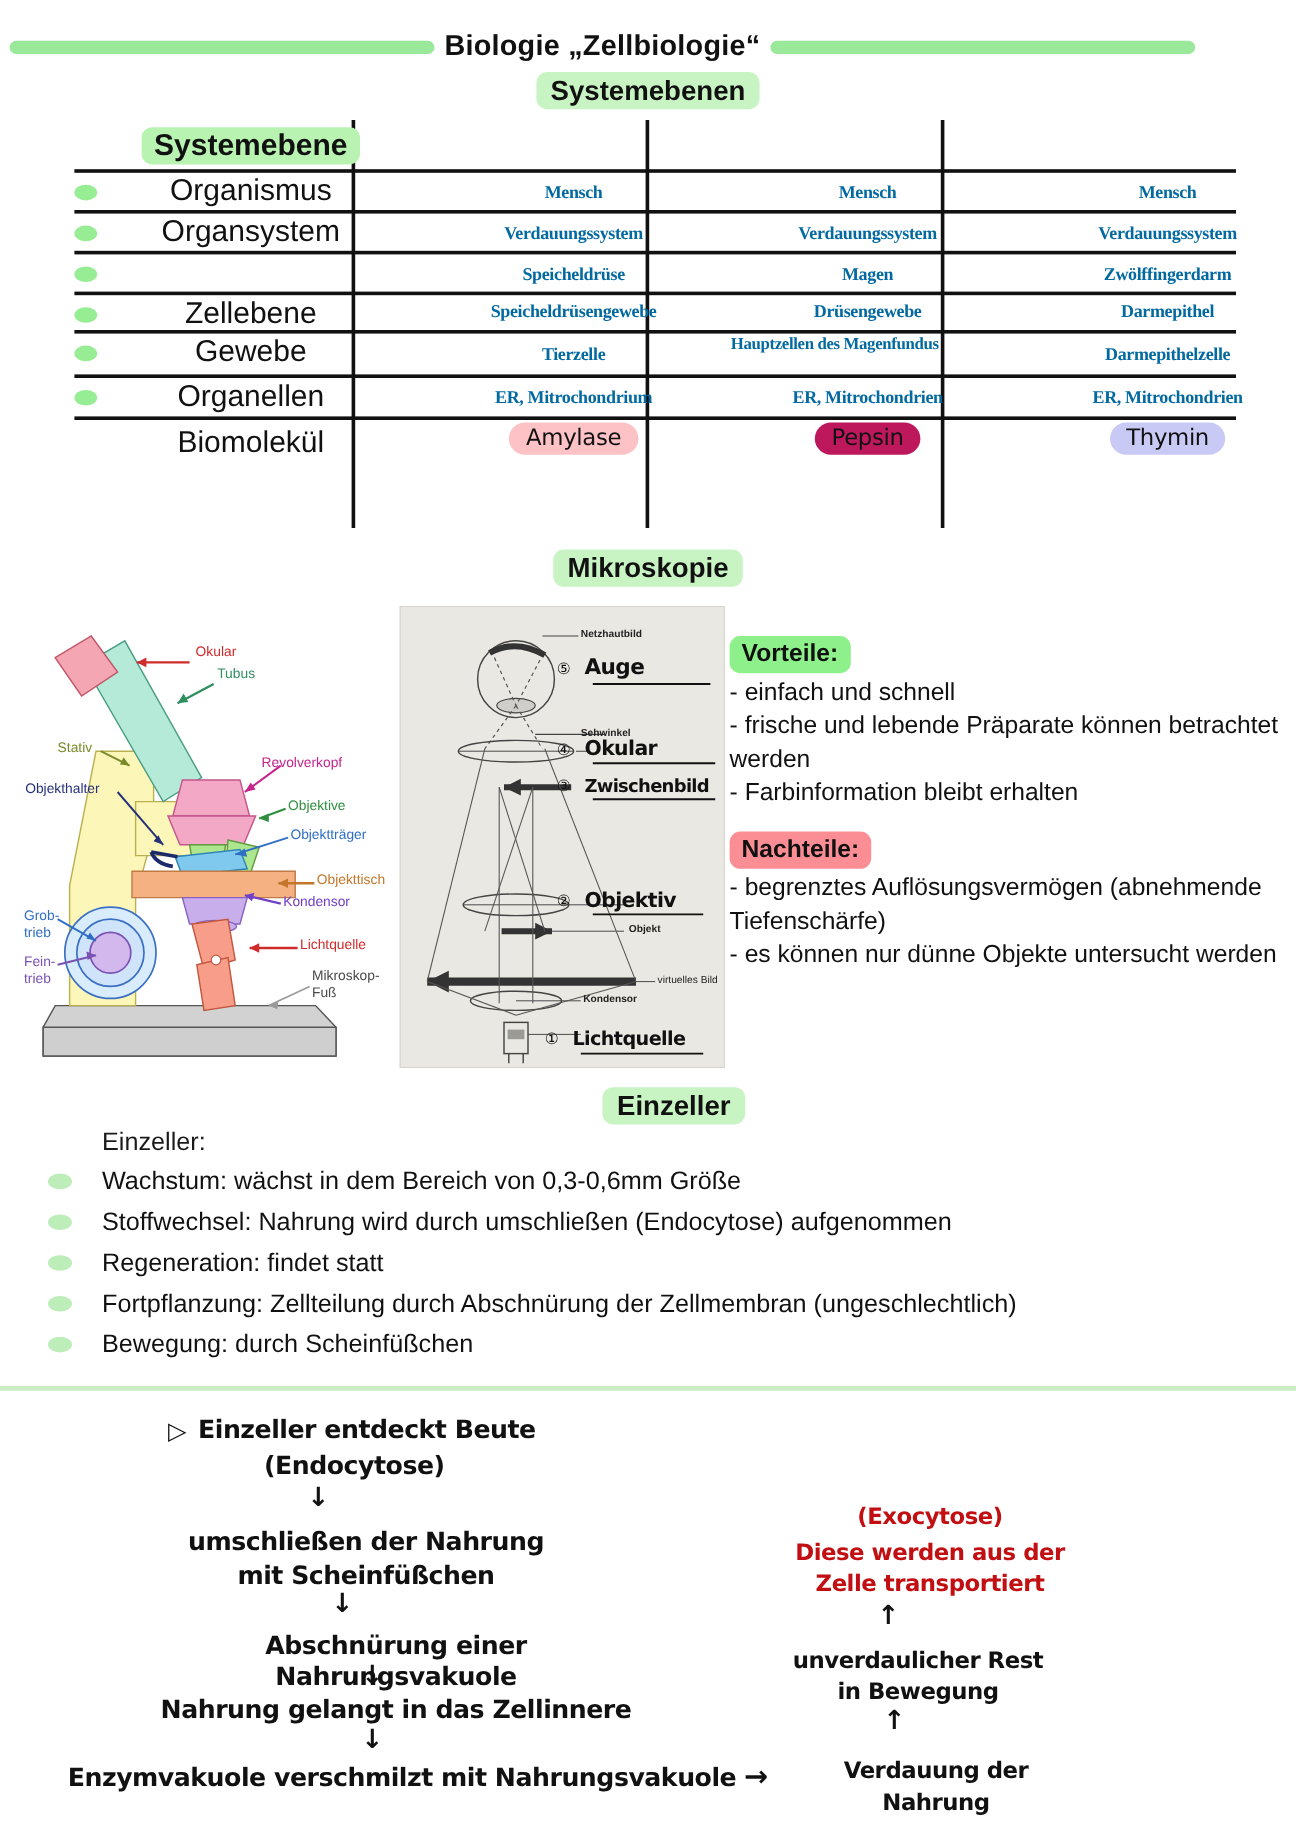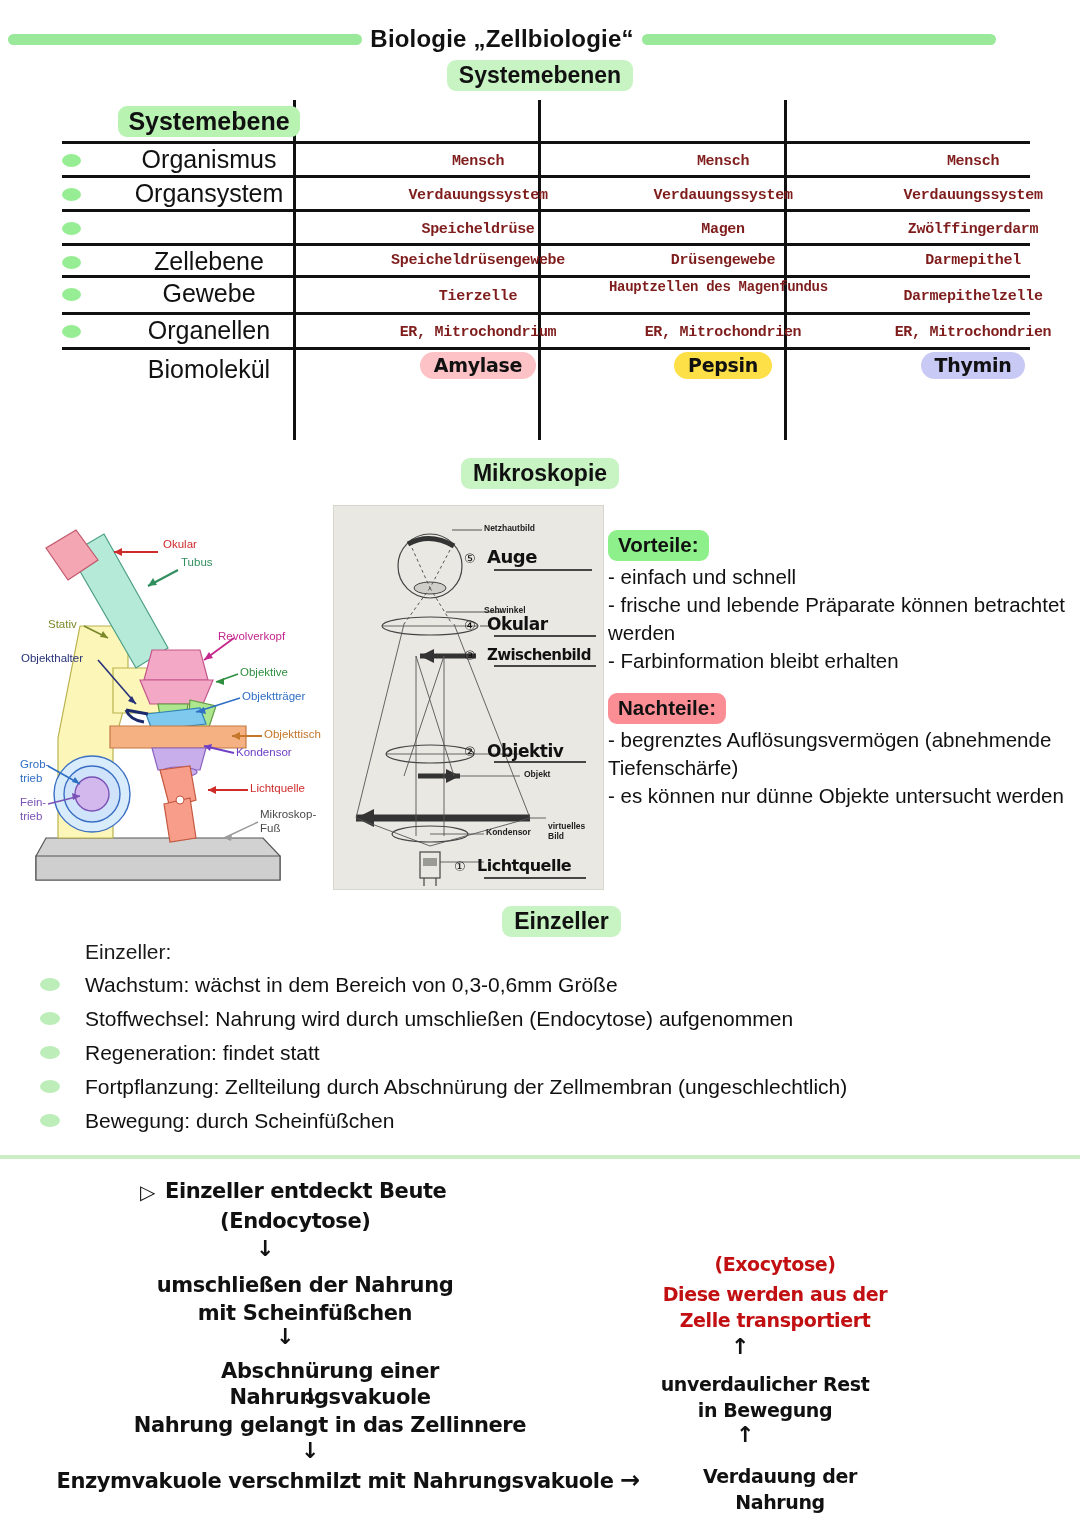--- a/index.html
+++ b/index.html
@@ -49,36 +49,36 @@
     position:absolute; left:0px; width:19px; height:13px; border-radius:50%;
     background:#97ed93; top:10px;
   }
   .c0{
     position:absolute; left:22px; width:250px; text-align:center;
     font-size:25px; line-height:30px; font-weight:400; color:#111;
   }
   .c0.hl span{ background:#b9f3b2; padding:1px 10px 2px; border-radius:9px; font-weight:700;}
   .c1,.c2,.c3{
     position:absolute; text-align:center;
-    font-family:Liberation Mono, monospace;
-    font-weight:700; font-size:15px; line-height:17px; color:#7f1d1d;
+    font-family:Liberation Serif, serif;
+    font-weight:700; font-size:15px; line-height:17px; color:#0369a1;
     letter-spacing:-.3px;
   }
   .c1{ left:300px; width:232px; }
   .c2{ left:545px; width:232px; }
   .c3{ left:791px; width:240px; }
   .two-line{ font-size:14px; line-height:15px; }
 
   .pill{
     display:inline-block; padding:2px 14px 3px; border-radius:14px;
-    font-family:"DejaVu Sans", sans-serif; font-weight:700; font-size:19px;
+    font-family:"DejaVu Sans", sans-serif; font-weight:400; font-size:19px;
     letter-spacing:-.3px; color:#111;
   }
   .pill.pink{ background:#fcc2c6; }
-  .pill.blue{ background:#fde047; }
+  .pill.blue{ background:#be185d; }
   .pill.violet{ background:#c9c9f5; }
 
   
   .micro-img{
     position:absolute; left:18px; top:508px; width:312px; height:382px;
     background:#fff;
   }
   .ray-img{
     position:absolute; left:333px; top:505px; width:271px; height:385px;
     background:#e9e8e2; border:1px solid #d6d5ce;
@@ -354,21 +354,21 @@
     <line x1="160" y1="64" x2="258" y2="64" stroke="#111" stroke-width="1.6"></line>
     <line x1="160" y1="130" x2="262" y2="130" stroke="#111" stroke-width="1.6"></line>
     <line x1="160" y1="160" x2="262" y2="160" stroke="#111" stroke-width="1.6"></line>
     <line x1="160" y1="256" x2="252" y2="256" stroke="#111" stroke-width="1.6"></line>
     <line x1="150" y1="372" x2="252" y2="372" stroke="#111" stroke-width="1.6"></line>
   </svg>
 
   <div style="position:absolute; left:150px; top:17px; font-size:8.5px; font-weight:700; color:#222;">Netzhautbild</div>
   <div style="position:absolute; left:150px; top:99px; font-size:8.5px; font-weight:700; color:#222;">Sehwinkel</div>
   <div style="position:absolute; left:190px; top:263px; font-size:8.5px; font-weight:700; color:#222;">Objekt</div>
-  <div style="position:absolute; left:214px; top:315px; font-size:8.5px; font-weight:700; color:#222;">virtuelles Bild</div>
+  <div style="position:absolute; left:214px; top:305px; font-size:8.5px; font-weight:400; color:#222;">virtuelles Bild</div>
   <div style="position:absolute; left:152px; top:321px; font-size:8.5px; font-weight:700; color:#222;">Kondensor</div>
 
   <div style="position:absolute; left:130px; top:45px; font-size:13px; font-family:'DejaVu Sans',sans-serif; color:#111;">⑤</div>
   <div style="position:absolute; left:153px; top:40px; font-size:18px; font-weight:700; font-family:'DejaVu Sans',sans-serif; color:#111; letter-spacing:-.5px;">Auge</div>
 
   <div style="position:absolute; left:130px; top:112px; font-size:13px; font-family:'DejaVu Sans',sans-serif; color:#111;">④</div>
   <div style="position:absolute; left:153px; top:108px; font-size:17px; font-weight:700; font-family:'DejaVu Sans',sans-serif; color:#111; letter-spacing:-.5px;">Okular</div>
 
   <div style="position:absolute; left:130px; top:142px; font-size:13px; font-family:'DejaVu Sans',sans-serif; color:#111;">③</div>
   <div style="position:absolute; left:153px; top:140px; font-size:15px; font-weight:700; font-family:'DejaVu Sans',sans-serif; color:#111; letter-spacing:-.6px;">Zwischenbild</div>

